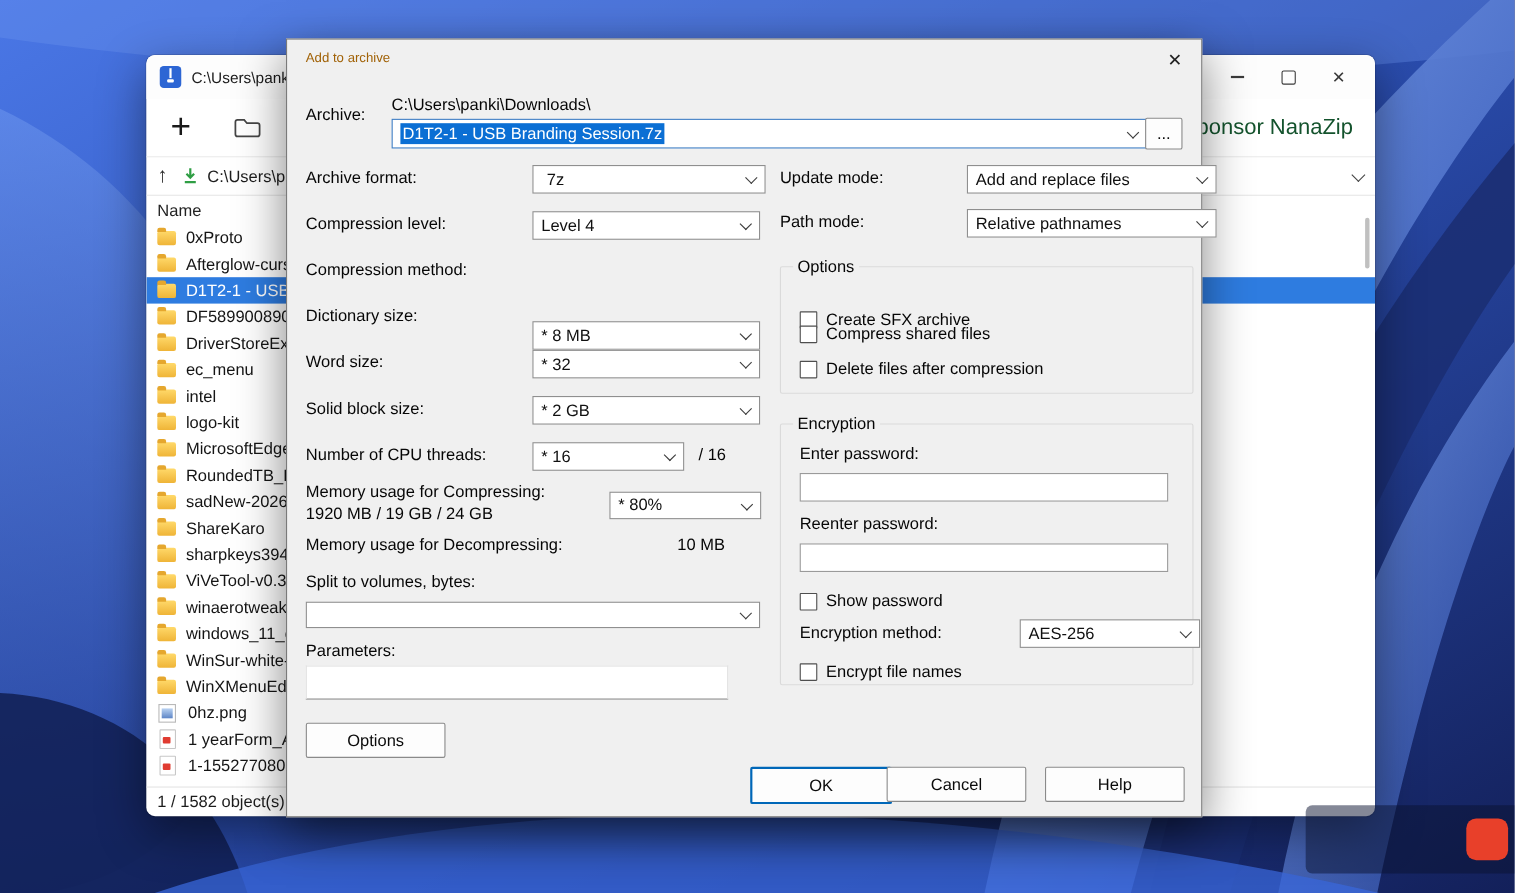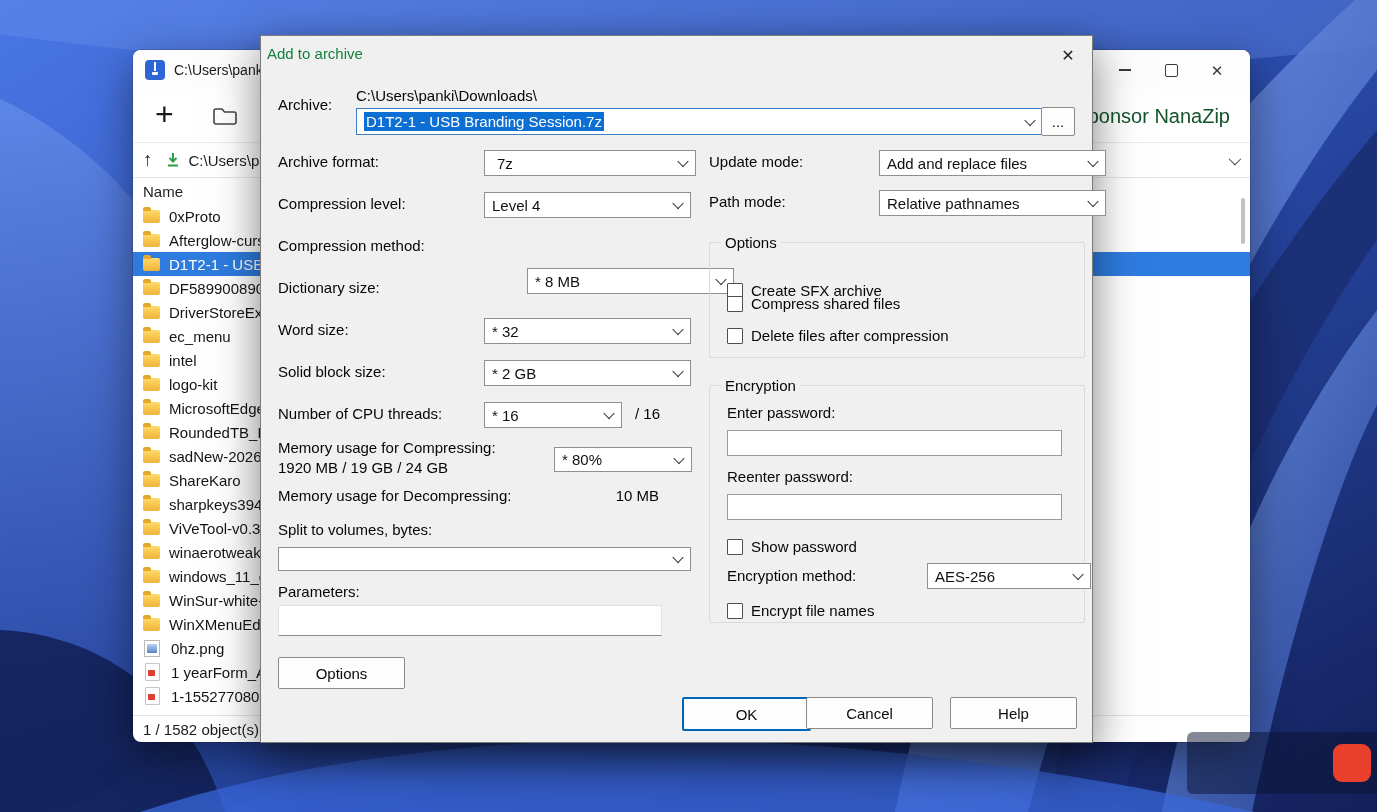--- a/index.html
+++ b/index.html
@@ -50,21 +50,21 @@
   .image .file-icon::after { content:""; position:absolute; left:2px; right:2px; top:3px; bottom:3px; background:linear-gradient(#b9d2f2,#5d85c6); }
   .fm-statusbar { height:26px; flex:0 0 auto; display:flex; align-items:center; padding-left:10px; font-size:15px; color:#1c1c1c; border-top:1px solid #e4e4e4; }
   .fm-scroll-thumb { position:absolute; right:5px; top:148px; width:4px; height:46px; background:#c0c0c0; border-radius:2px; }
 
   
   .dialog {
     position:absolute; left:260px; top:35px; width:831px; height:706px;
     background:#f0f0f0; border:1px solid #7a7a7a;
     box-shadow:0 14px 42px rgba(0,0,0,.5);
   }
-  .dlg-title { position:absolute; left:6px; top:9px; font-size:15px; color:#15803d; }
+  .dlg-title { position:absolute; left:17px; top:9px; font-size:12px; color:#a16207; }
   .dlg-close { position:absolute; right:12px; top:7px; width:24px; height:24px; display:flex; align-items:center; justify-content:center; font-size:16px; color:#222; }
   .lbl { position:absolute; font-size:15px; color:#060606; white-space:nowrap; }
   .combo { position:absolute; background:#fff; border:1px solid #8f8f8f; display:flex; align-items:center; padding:0 22px 0 7px; font-size:15px; color:#101010; white-space:nowrap; overflow:hidden; }
   .combo .chev { position:absolute; right:8px; top:50%; width:7px; height:7px; border-right:1.5px solid #3c3c3c; border-bottom:1.5px solid #3c3c3c; transform:translateY(-68%) rotate(45deg); }
   .combo.focused { border-color:#3d7dc4; }
   .hl { background:#0b6fd4; color:#fff; padding:1px 2px; }
   .pushbtn { position:absolute; display:flex; align-items:center; justify-content:center; background:#fdfdfd; border:1px solid #8a8a8a; border-radius:2px; font-size:15px; color:#0a0a0a; }
   .pushbtn.default { border:2px solid #0067b8;margin-left:19px; }
   .group { position:absolute; border:1px solid #dadada; border-radius:2px; }
   .group-label { position:absolute; left:11px; top:-9px; background:#f0f0f0; padding:0 4px; font-size:15px; color:#060606; white-space:nowrap; }
@@ -265,21 +265,21 @@
 
     <div class="lbl" style="left:17px; top:159px;">Compression level:</div>
     <div class="combo" style="left:223px; top:156px; width:176px; height:24px;">
       <span>Level 4</span>
         <span class="chev"></span>
     </div>
 
     <div class="lbl" style="left:17px; top:201px;">Compression method:</div>
 
     <div class="lbl" style="left:17px; top:243px;">Dictionary size:</div>
-    <div class="combo" style="left:223px; top:232px; width:176px; height:24px;margin-left:43px;">
+    <div class="combo" style="left:223px; top:256px; width:176px; height:24px;">
       <span>*  8 MB</span>
         <span class="chev"></span>
     </div>
 
     <div class="lbl" style="left:17px; top:285px;">Word size:</div>
     <div class="combo" style="left:223px; top:282px; width:176px; height:24px;">
       <span>*  32</span>
         <span class="chev"></span>
     </div>
 

